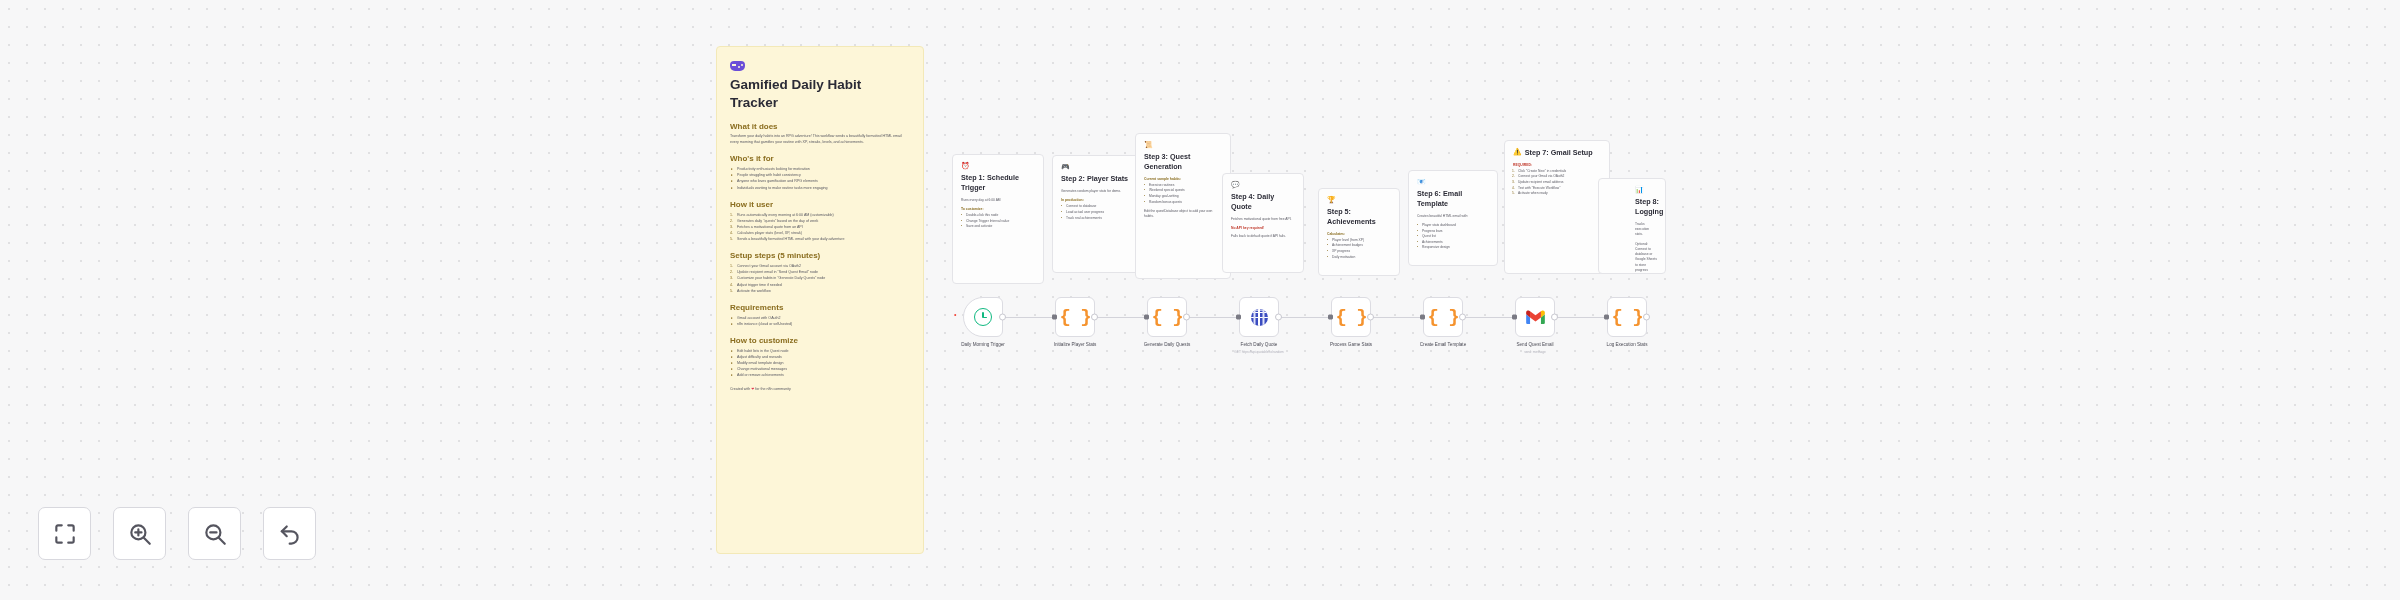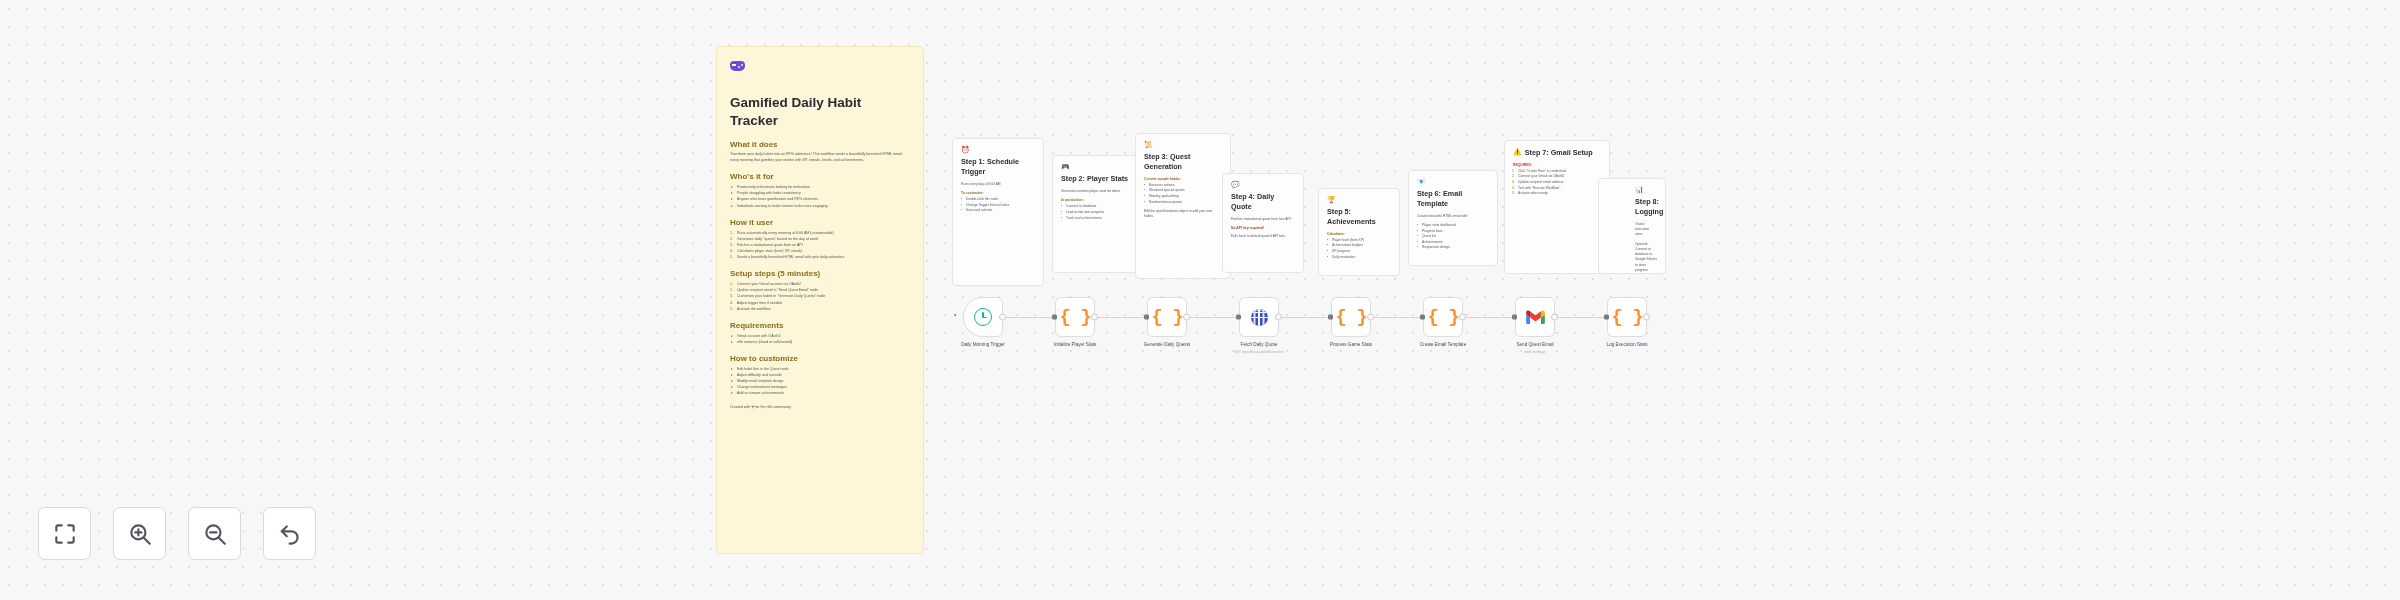--- a/index.html
+++ b/index.html
@@ -24,21 +24,21 @@
     background: #fdf6d8;
     border: 1px solid #f3e9b8;
     border-radius: 4px;
     padding: 12px 13px;
     overflow: hidden;
     color: #3b3b45;
   }
   .doc-title {
     font-size: 13.5px; font-weight: bold; line-height: 1.3;
     color: #2b2b36; margin-bottom: 11px;
-    display: flex; align-items: flex-start; gap: 23px; flex-wrap: wrap;
+    display: flex; align-items: flex-start; gap: 5px; flex-wrap: wrap;
   }
   .doc-title .ttxt { display:inline; }
   .gamepad {
     display:inline-block; width:15px; height:10px; flex:none; margin-top:2px;
     background:#6b4ed8; border-radius:4px 4px 5px 5px;
     position:relative;
   }
   .gamepad::before{content:"";position:absolute;left:2px;top:3px;width:4px;height:1.5px;background:#fdf6d8;}
   .gamepad::after{content:"";position:absolute;right:2.5px;top:2.5px;width:2px;height:2px;border-radius:50%;background:#fdf6d8;box-shadow:-3px 2px 0 #fdf6d8;}
   .sec-h {
@@ -183,21 +183,21 @@
           <li>Change motivational messages</li>
           <li>Add or remove achievements</li>
         </ul>
       </div>
     <div class="doc-foot">
       <span>Created with </span><span class="heart">❤</span><span> for the n8n community</span>
     </div>
   </div>
 
   <div id="step-notes-layer">
-      <div class="step-note" style="left: 952px; top: 138px; width: 92px; height: 148px;">
+      <div class="step-note" style="left: 952px; top: 154px; width: 92px; height: 130px;">
         <div class="step-title">
           <span class="step-emoji">⏰</span>
           <span>Step 1: Schedule Trigger</span>
         </div>
         <div class="step-p">Runs every day at 6:00 AM</div>
         <div class="step-sub">To customize:</div>
         <ul class="step-list bullet">
           <li>Double-click this node</li>
           <li>Change Trigger Interval value</li>
           <li>Save and activate</li>

